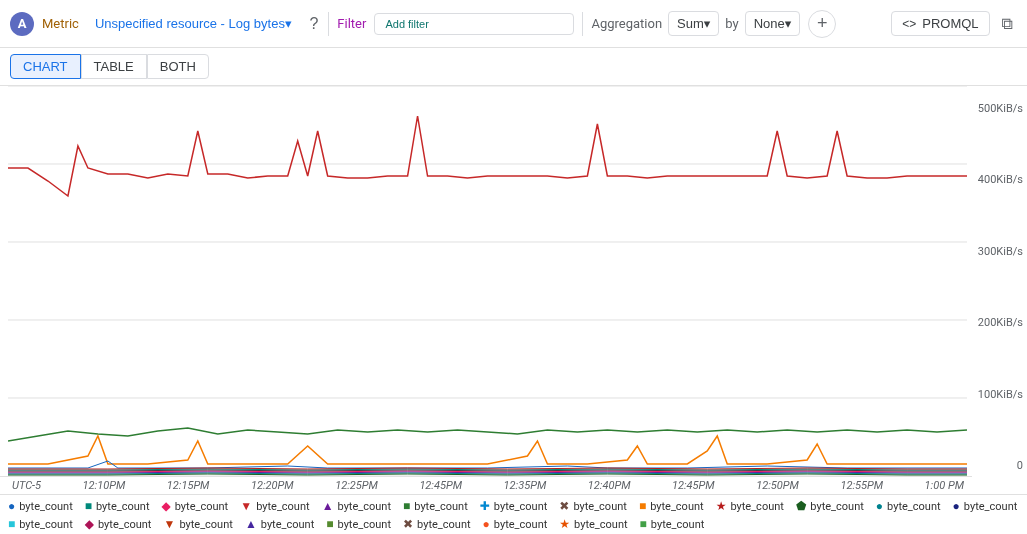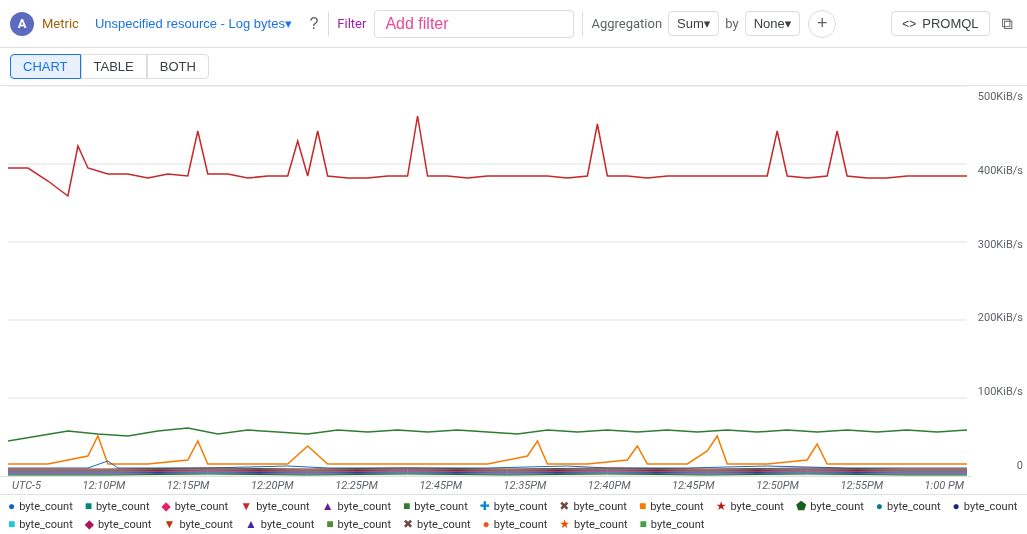--- a/index.html
+++ b/index.html
@@ -54,22 +54,22 @@
       height: 24px;
       background: #dadce0;
     }
     .filter-label {
       color: #a21caf;
       font-size: 13px;
     }
     .add-filter {
       background: none;
       border: none;
-      color: #ec4899;
-      font-size: 16px;
+      color: #0f766e;
+      font-size: 11px;
       cursor: pointer;
     }
     .filter-section {
       display: flex;
       align-items: center;
       border: 1px solid #dadce0;
       border-radius: 4px;
       padding: 4px 10px;
       gap: 6px;
       min-width: 200px;
@@ -152,21 +152,21 @@
       width: 55px;
       height: 100%;
       display: flex;
       flex-direction: column;
       justify-content: space-between;
       padding: 4px 4px;
       font-size: 11px;
       color: #5f6368;
       pointer-events: none;
     }
-    .y-label { text-align: right; }
+    .y-label { text-align: right; margin-top: 12px; }
 
     .chart-svg-container {
       position: absolute;
       left: 8px;
       right: 60px;
       top: 0;
       bottom: 0;
     }
 
     .legend-area {

